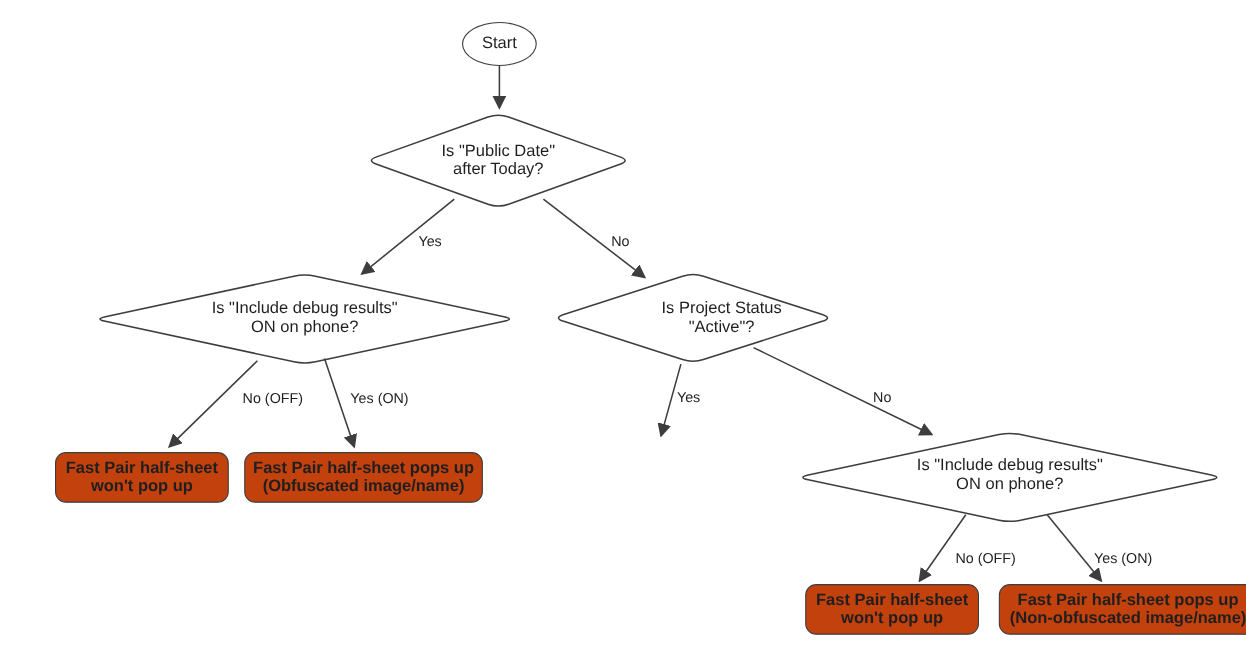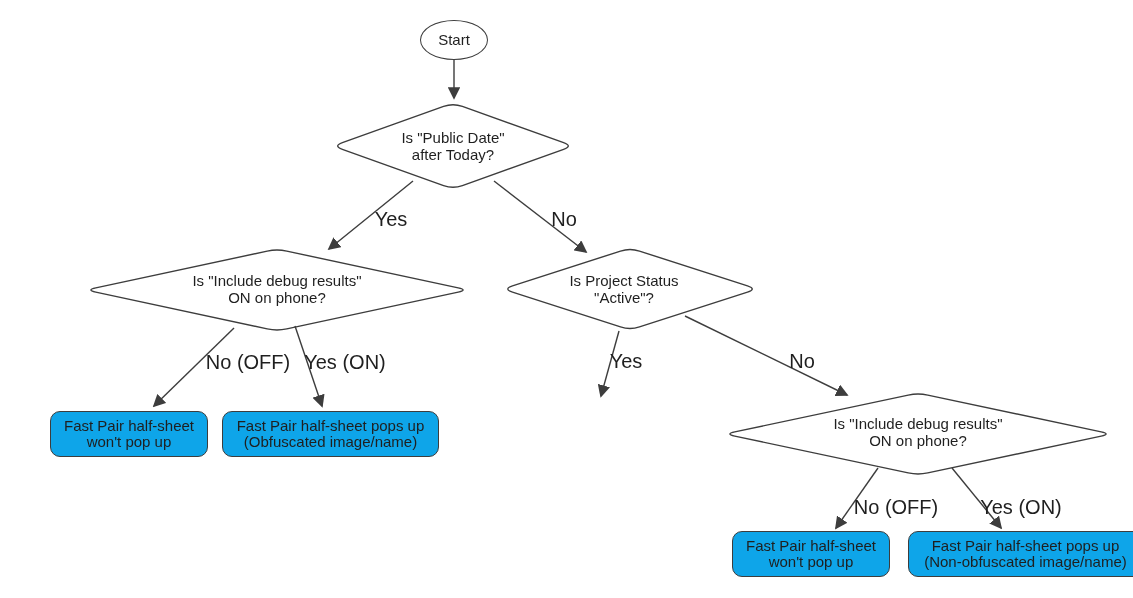--- a/index.html
+++ b/index.html
@@ -23,39 +23,40 @@
     justify-content: center;
     text-align: center;
     white-space: pre-line;
     font-size: 15px;
     line-height: 16.5px;
     box-sizing: border-box;
   }
   .rect {
     border: 1.5px solid #3d3d3d;
     border-radius: 10px;
-    background: #0ea5e9;
+    background: #c2410c;
+    font-weight: bold;
   }
   .ellipse {
     border: 1.5px solid #3d3d3d;
     border-radius: 50%;
     background: #ffffff;
   }
   .dlabel {
     position: absolute;
     transform: translate(-50%, -50%);
     text-align: center;
     white-space: pre-line;
     font-size: 15px;
     line-height: 16.5px;
   }
   .elabel {
     position: absolute;
     transform: translate(-50%, -50%);
-    font-size: 20px;
+    font-size: 13px;
     white-space: nowrap;
   }
   .cursor-bar {
     position: absolute;
     left: 1124px;
     top: 541px;
     width: 5px;
     height: 38px;
     background: #000000;
   }
@@ -87,21 +88,21 @@
     <line class="edge" x1="858" y1="468" x2="816" y2="528" marker-end="url(#arrow)"></line>
     <line class="edge" x1="932" y1="468" x2="981" y2="528" marker-end="url(#arrow)"></line>
   </svg>
 
   <div class="node ellipse" style="left:400px; top:20px; width:68px; height:40px;">Start</div>
 
   <div class="dlabel" style="left:433px; top:146px;">Is "Public Date"
 after Today?</div>
   <div class="dlabel" style="left:257px; top:289px;">Is "Include debug results"
 ON on phone?</div>
-  <div class="dlabel" style="left:604px; top:289px;">Is Project Status
+  <div class="dlabel" style="left:636px; top:289px;">Is Project Status
 "Active"?</div>
   <div class="dlabel" style="left:898px; top:432px;">Is "Include debug results"
 ON on phone?</div>
 
   <div class="node rect" style="left:30px; top:411px; width:158px; height:46px;">Fast Pair half-sheet
 won't pop up</div>
   <div class="node rect" style="left:202px; top:411px; width:217px; height:46px;">Fast Pair half-sheet pops up
 (Obfuscated image/name)</div>
   <div class="node rect" style="left:712px; top:531px; width:158px; height:46px;">Fast Pair half-sheet
 won't pop up</div>

